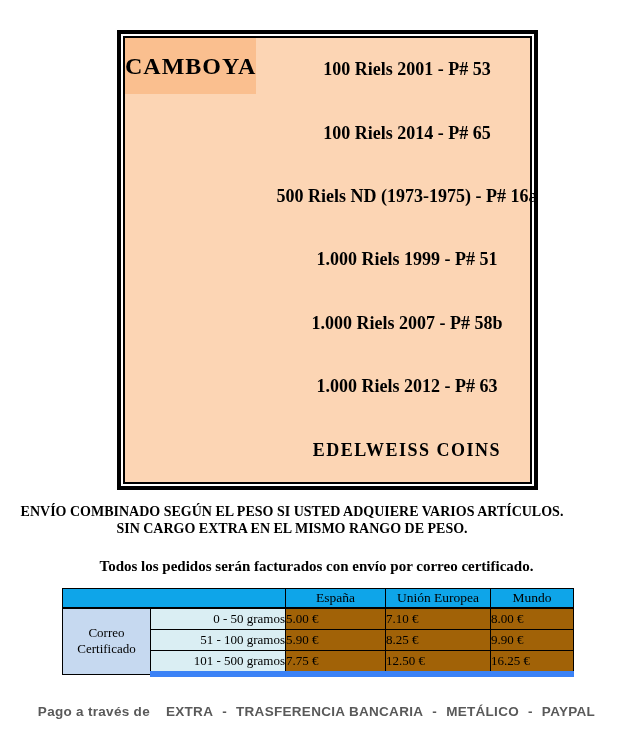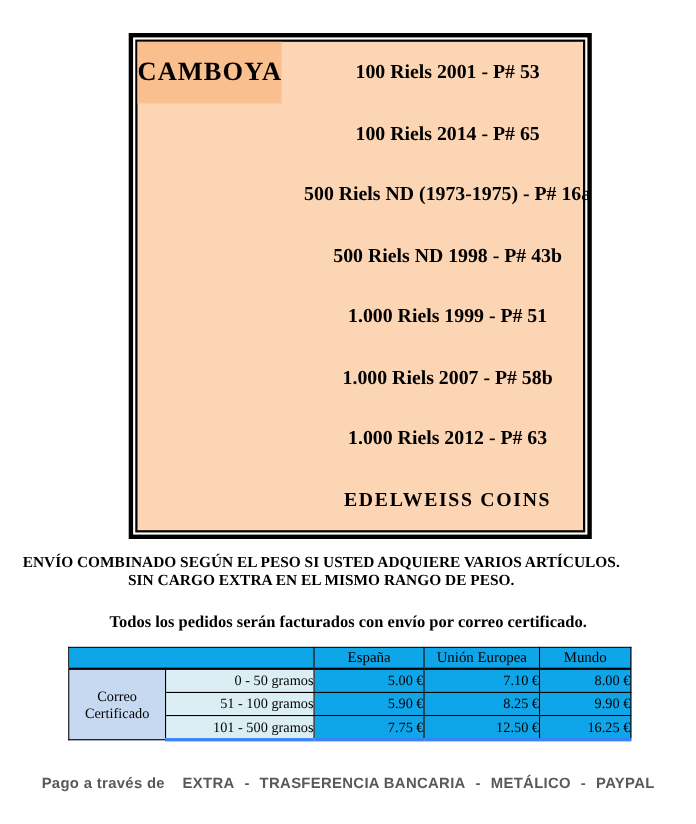--- a/index.html
+++ b/index.html
@@ -73,36 +73,36 @@
   table.rates th, table.rates td { border: 1px solid #000000; padding: 0; }
   table.rates thead th {
     background: #0ea5e9;
     height: 18px;
     font-weight: normal;
     font-size: 13.5px;
     text-align: center;
     border-bottom: 2px solid #000000;
   }
   table.rates tbody td { height: 20px; }
-  table.rates tbody tr:last-child td { border-bottom: 3px solid #3b82f6; }
+  table.rates tbody tr:last-child td { border-bottom: 6px solid #3b82f6; }
   td.rowheader {
     background: #C6D9F0;
     text-align: center;
     line-height: 16px;
     padding: 0 8px;
     margin-top: 24px;
   }
   td.weight {
     background: #DAEEF3;
     text-align: right;
     padding-right: 6px;
   }
   td.price {
-    background: #0ea5e9;
-    text-align: right;
+    background: #a16207;
+    text-align: left;
   }
 
   
   .payment {
     position: absolute;
     left: 0; top: 704px; width: 633px;
     text-align: center;
     font-family: "Liberation Sans", sans-serif;
     font-size: 13.5px; font-weight: bold;
     color: #595959;
@@ -118,21 +118,20 @@
   <div class="coin-box-inner">
     <div class="box-header">
       <span>CAMBOYA</span>
     </div>
     <div class="box-subheader"></div>
     <div class="box-body" id="box-body">
 
       <div class="box-item">100 Riels 2001 - P# 53</div>
         <div class="box-item">100 Riels 2014 - P# 65</div>
         <div class="box-item">500 Riels ND (1973-1975) - P# 16a</div>
-        <div class="box-item">500 Riels ND 1998 - P# 43b</div>
         <div class="box-item">1.000 Riels 1999 - P# 51</div>
         <div class="box-item">1.000 Riels 2007 - P# 58b</div>
         <div class="box-item">1.000 Riels 2012 - P# 63</div>
         <div class="box-footer" id="box-footer">EDELWEISS COINS</div>
     </div>
   </div>
 </div>
 
 <div class="notice">
   <div>ENVÍO COMBINADO SEGÚN EL PESO SI USTED ADQUIERE VARIOS ARTÍCULOS.</div>

